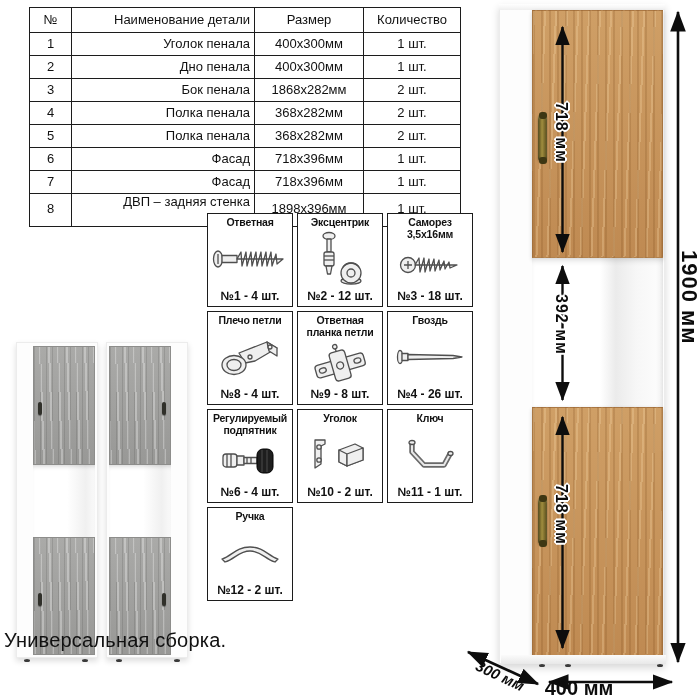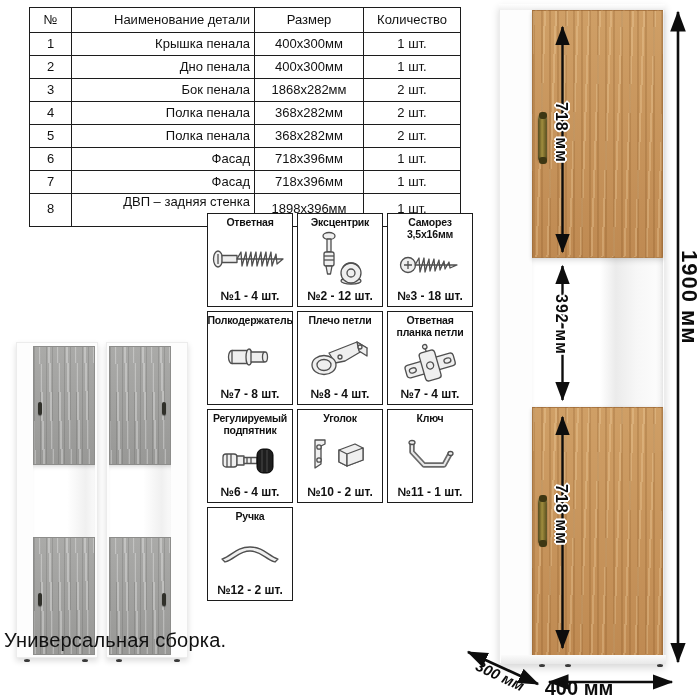--- a/index.html
+++ b/index.html
@@ -103,21 +103,21 @@
   <table id="parts-table">
     <tbody>
         <tr>
       <th class="col-num">№</th>
       <th class="col-name">Наименование детали</th>
       <th class="col-size">Размер</th>
       <th class="col-qty">Количество</th>
     </tr>
     <tr>
       <td class="col-num">1</td>
-      <td class="col-name">Крышка пенала</td>
+      <td class="col-name">Уголок пенала</td>
       <td class="col-size">400х300мм</td>
       <td class="col-qty">1 шт.</td>
     </tr>
     <tr>
       <td class="col-num">2</td>
       <td class="col-name">Дно пенала</td>
       <td class="col-size">400х300мм</td>
       <td class="col-qty">1 шт.</td>
     </tr>
     <tr>
@@ -198,33 +198,20 @@
       <div class="hw-icon">
         <svg width="62" height="26" viewBox="0 0 62 26">
           <circle class="ic" cx="9" cy="13" r="7.5"></circle>
           <path class="ic2" d="M5,13 h8 M9,9 v8"></path>
           <path class="ic" d="M16,13 L20,6 21,20 25,6 26,20 30,7 31,19 35,7 36,19 40,8 41,18 45,9 46,17 50,10 51,16 58,13 Z"></path>
         </svg>
       </div>
       <div class="hw-count">№3 - 18 шт.</div>
     </div>
 
-    <div class="hw-cell">
-      <div class="hw-title">Полкодержатель</div>
-      <div class="hw-icon">
-        <svg width="52" height="22" viewBox="0 0 52 22">
-          <ellipse class="ic" cx="8" cy="11" rx="3.5" ry="6.5"></ellipse>
-          <rect class="ic" x="8" y="4.5" width="15" height="13"></rect>
-          <ellipse class="ic" cx="25" cy="11" rx="3" ry="8" fill="#dcdcdc"></ellipse>
-          <rect class="ic" x="27" y="6" width="13" height="10"></rect>
-          <ellipse class="ic" cx="41" cy="11" rx="2.5" ry="5" fill="#e2e2e2"></ellipse>
-        </svg>
-      </div>
-      <div class="hw-count">№7 - 8 шт.</div>
-    </div>
 
     <div class="hw-cell">
       <div class="hw-title">Плечо петли</div>
       <div class="hw-icon">
         <svg width="62" height="40" viewBox="0 0 62 40">
           <path class="ic" d="M20,16 L48,5 L58,11 L36,24 L26,26 Z" fill="#e0e0e0"></path>
           <path class="ic" d="M48,5 L58,11 L58,19 L50,14 Z" fill="#cfcfcf"></path>
           <ellipse class="ic" cx="15" cy="28" rx="12" ry="9.5"></ellipse>
           <ellipse class="ic" cx="15" cy="28" rx="7" ry="5.5" fill="#f8f8f8"></ellipse>
           <circle class="ic" cx="51" cy="10" r="2" fill="#fff"></circle>
@@ -242,23 +229,34 @@
             <rect class="ic" x="4" y="16" width="50" height="13" rx="3"></rect>
             <rect class="ic" x="21" y="8" width="16" height="29" rx="3" fill="#f3f3f3"></rect>
             <ellipse class="ic" cx="11" cy="22.5" rx="3.5" ry="2.5" fill="#fff"></ellipse>
             <ellipse class="ic" cx="47" cy="22.5" rx="3.5" ry="2.5" fill="#fff"></ellipse>
             <circle class="ic" cx="29" cy="22.5" r="3.5" fill="#dcdcdc"></circle>
             <line class="ic2" x1="29" y1="8" x2="29" y2="2"></line>
             <circle class="ic" cx="29" cy="3" r="2.2" fill="#d0d0d0"></circle>
           </g>
         </svg>
       </div>
-      <div class="hw-count">№7 - 4 шт.</div>
-    </div>
-
+      <div class="hw-count">№9 - 8 шт.</div>
+    </div>
+
+    <div class="hw-cell">
+      <div class="hw-title">Гвоздь</div>
+      <div class="hw-icon">
+        <svg width="70" height="18" viewBox="0 0 70 18">
+          <ellipse class="ic" cx="5" cy="9" rx="2.5" ry="6.5"></ellipse>
+          <rect class="ic" x="7" y="5.5" width="6" height="7" fill="#e2e2e2"></rect>
+          <path class="ic" d="M13,6.5 L58,7.5 L67,9 L58,10.5 L13,11.5 Z" fill="#f4f4f4"></path>
+        </svg>
+      </div>
+      <div class="hw-count">№4 - 26 шт.</div>
+    </div>
 
 
     <div class="hw-cell">
       <div class="hw-title">Регулируемый подпятник</div>
       <div class="hw-icon">
         <svg width="58" height="36" viewBox="0 0 58 36">
           <rect class="ic" x="2" y="11" width="14" height="13" rx="3" fill="#c9c9c9"></rect>
           <line class="ic2" x1="6" y1="11" x2="6" y2="24"></line>
           <line class="ic2" x1="10" y1="11" x2="10" y2="24"></line>
           <rect class="ic" x="16" y="13" width="7" height="9" fill="#e6e6e6"></rect>

